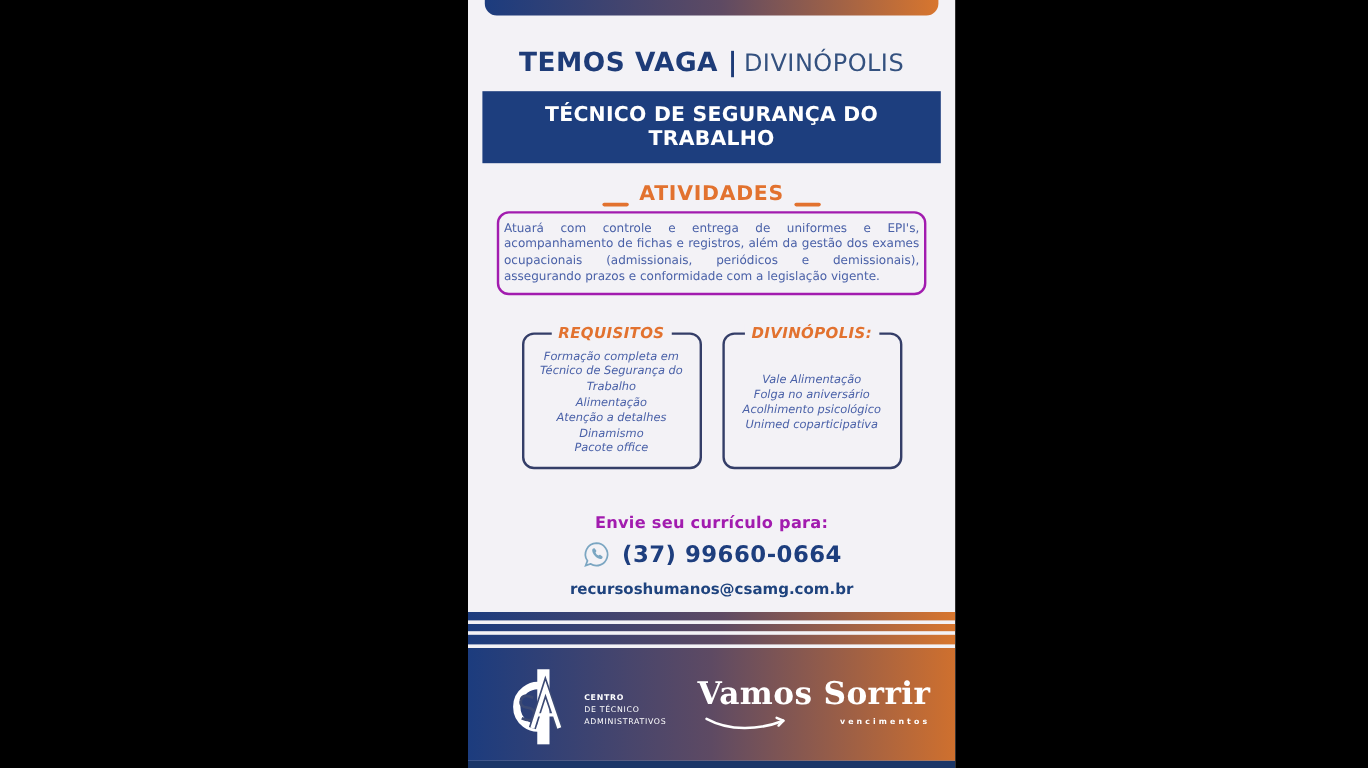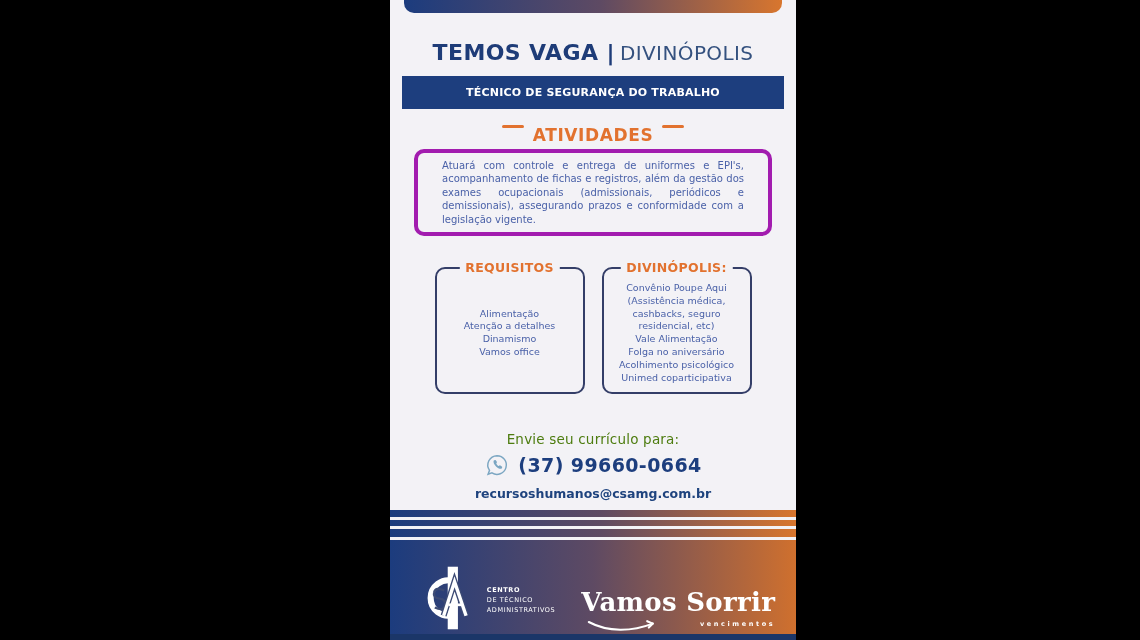--- a/index.html
+++ b/index.html
@@ -20,72 +20,72 @@
   }
 
   
   .headline { margin-top:27px; text-align:center; white-space:nowrap; }
   .headline .t-bold { font-size:22px; font-weight:800; color:#1e3c78; letter-spacing:.4px; }
   .headline .t-light { font-size:20px; font-weight:400; color:#34517f; letter-spacing:.4px; }
 
   
   .banner {
     margin:11px 12px 0; background:#1d3e7e; color:#fff;
-    font-weight:700; font-size:11px; letter-spacing:.2px;
+    font-weight:700; font-size:17px; letter-spacing:.2px;
     text-align:center; padding:10px 2px;
   }
 
   
   .sec-head {
-    margin-top:16px; display:flex; align-items:flex-start; justify-content:center; gap:9px;
+    margin-top:16px; display:flex; align-items:flex-end; justify-content:center; gap:9px;
     color:#e2722f; font-weight:800; font-size:17px; letter-spacing:.6px;
   }
   .sec-head .dash { width:22px; height:3px; background:#e2722f; border-radius:2px; }
 
   
   .act-box {
-    margin:4px 24px 0; border:4px solid #a21caf; border-radius:10px;
-    padding:6px 24px; color:#4a61a8; font-size:10px; line-height:1.34;
+    margin:4px 24px 0; border:2px solid #a21caf; border-radius:10px;
+    padding:6px 4px; color:#4a61a8; font-size:10px; line-height:1.34;
     text-align:justify;
   }
   .act-box p { margin:0; }
 
   
   .cols { display:flex; justify-content:center; align-items:stretch; gap:17px; margin-top:31px; }
   .colbox {
     position:relative; border:2px solid #343e68; border-radius:10px;
     width:150px; min-height:102px; padding:13px 4px 8px;
-    display:flex; align-items:center; justify-content:center;
+    display:flex; align-items:center; justify-content:center;font-style:italic;
   }
   .colbox .boxtitle {
     position:absolute; top:-9px; left:50%; transform:translateX(-50%);
     background:#f3f2f6; padding:0 6px; color:#e2722f;
     font-weight:800; font-size:12.5px; letter-spacing:.3px; white-space:nowrap;
   }
   .colbox .items { color:#4a61a8; font-size:9.5px; line-height:1.35; text-align:center; width:100%; }
 
   
   .contact { margin-top:37px; text-align:center; }
-  .contact .lead { color:#4d7c0f; font-size:13.5px; font-weight:400; letter-spacing:.2px; }
+  .contact .lead { color:#a21caf; font-size:13.5px; font-weight:700; letter-spacing:.2px; }
   .phone-row { margin-top:5px; display:flex; align-items:center; justify-content:center; gap:8px; }
   .wa { width:26px; height:26px; color:#7ba6c2; display:inline-block; }
   .phone { color:#1d3e7e; font-size:19px; font-weight:700; letter-spacing:.4px; }
   .email { margin-top:8px; color:#1e437e; font-size:12.5px; font-weight:600; }
 
   
   .bottom-group { position:absolute; left:0; right:0; bottom:0; }
   .stripe { background:linear-gradient(90deg,#1c3c7e 0%,#5e4a63 52%,#d8762e 100%); }
   .stripe.s1 { height:7px; }
   .stripe.s2 { height:6px; margin-top:3px; }
   .stripe.s3 { height:8px; margin-top:3px; }
 
   .footerband {
     height:94px; margin-top:3px;
     background:linear-gradient(90deg,#1c3c7e 0%,#5e4a63 50%,#cf702e 100%);
-    display:flex; align-items:flex-end; justify-content:center; gap:18px;
+    display:flex; align-items:center; justify-content:center; gap:18px;
     overflow:visible;
   }
   .csa { display:flex; align-items:center; gap:8px; position:relative; top:4px; }
   .csa-text { color:#fff; font-size:6.5px; letter-spacing:.6px; line-height:1.55; font-weight:500; }
   .csa-text div:first-child { font-weight:700; }
   .vs { color:#fff; margin-left:8px; }
   .vs-name { font-family:"DejaVu Serif", serif; font-weight:700; font-size:26px; letter-spacing:.3px; white-space:nowrap; }
   .vs-sub { display:flex; align-items:flex-start; margin-top:1px; }
   .vs-smile { width:86px; height:16px; flex:none; }
   .vs-odo { margin-left:auto; font-size:6.5px; letter-spacing:2.6px; font-weight:600; padding-top:2px; }
@@ -114,30 +114,30 @@
     </div>
 
     <div class="act-box">
         <p>Atuará com controle e entrega de uniformes e EPI's, acompanhamento de fichas e registros, além da gestão dos exames ocupacionais (admissionais, periódicos e demissionais), assegurando prazos e conformidade com a legislação vigente.</p>
       </div>
 
     <div class="cols">
       <div class="colbox">
         <span class="boxtitle">REQUISITOS</span>
         <div class="items">
+            <div>Formação completa em Técnico de Segurança do Trabalho</div>
             <div>Alimentação</div>
             <div>Atenção a detalhes</div>
             <div>Dinamismo</div>
-            <div>Vamos office</div>
+            <div>Pacote office</div>
           </div>
       </div>
       <div class="colbox">
         <span class="boxtitle">DIVINÓPOLIS:</span>
         <div class="items">
-            <div>Convênio Poupe Aqui (Assistência médica, cashbacks, seguro residencial, etc)</div>
             <div>Vale Alimentação</div>
             <div>Folga no aniversário</div>
             <div>Acolhimento psicológico</div>
             <div>Unimed coparticipativa</div>
           </div>
       </div>
     </div>
 
     <div class="contact">
       <div class="lead">Envie seu currículo para:</div>

